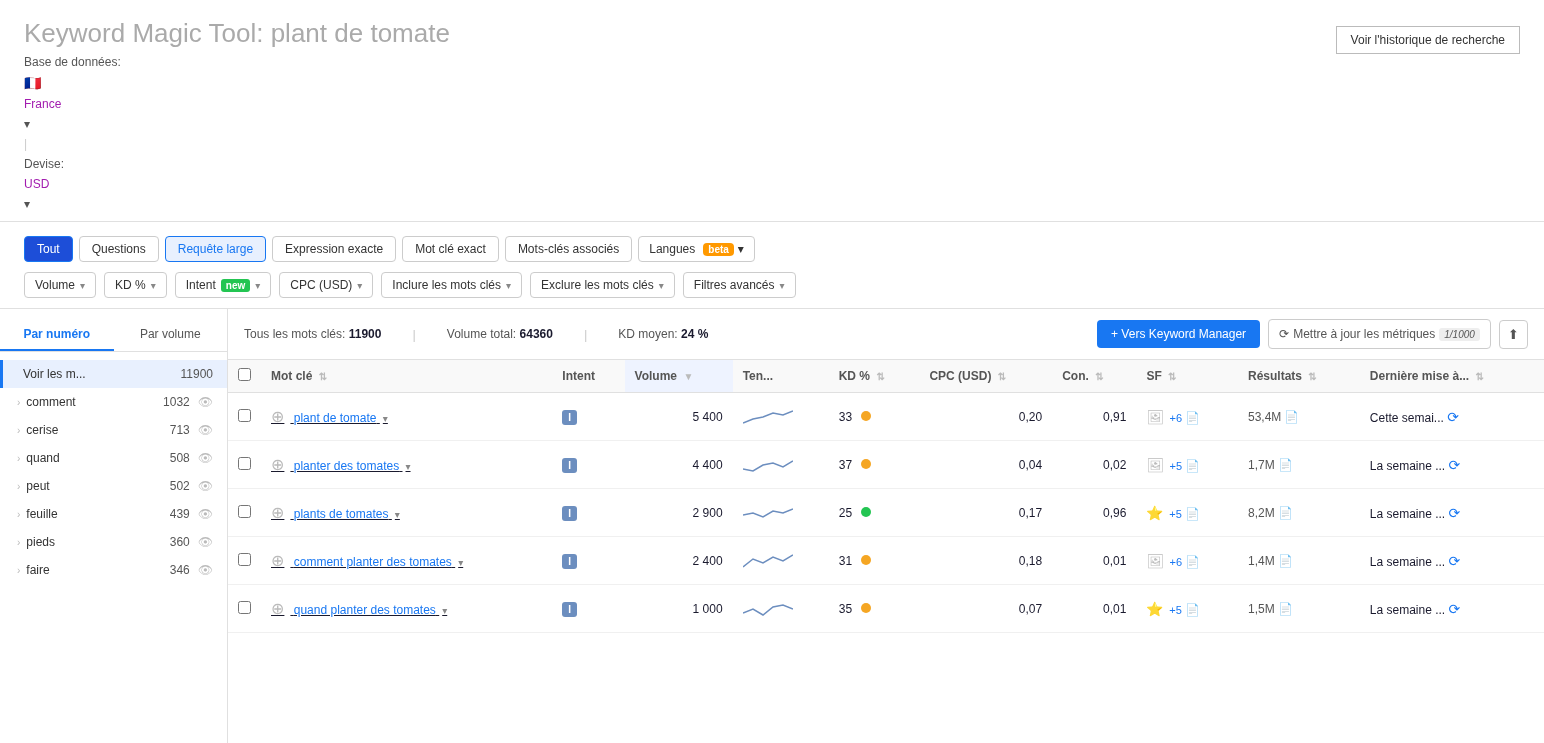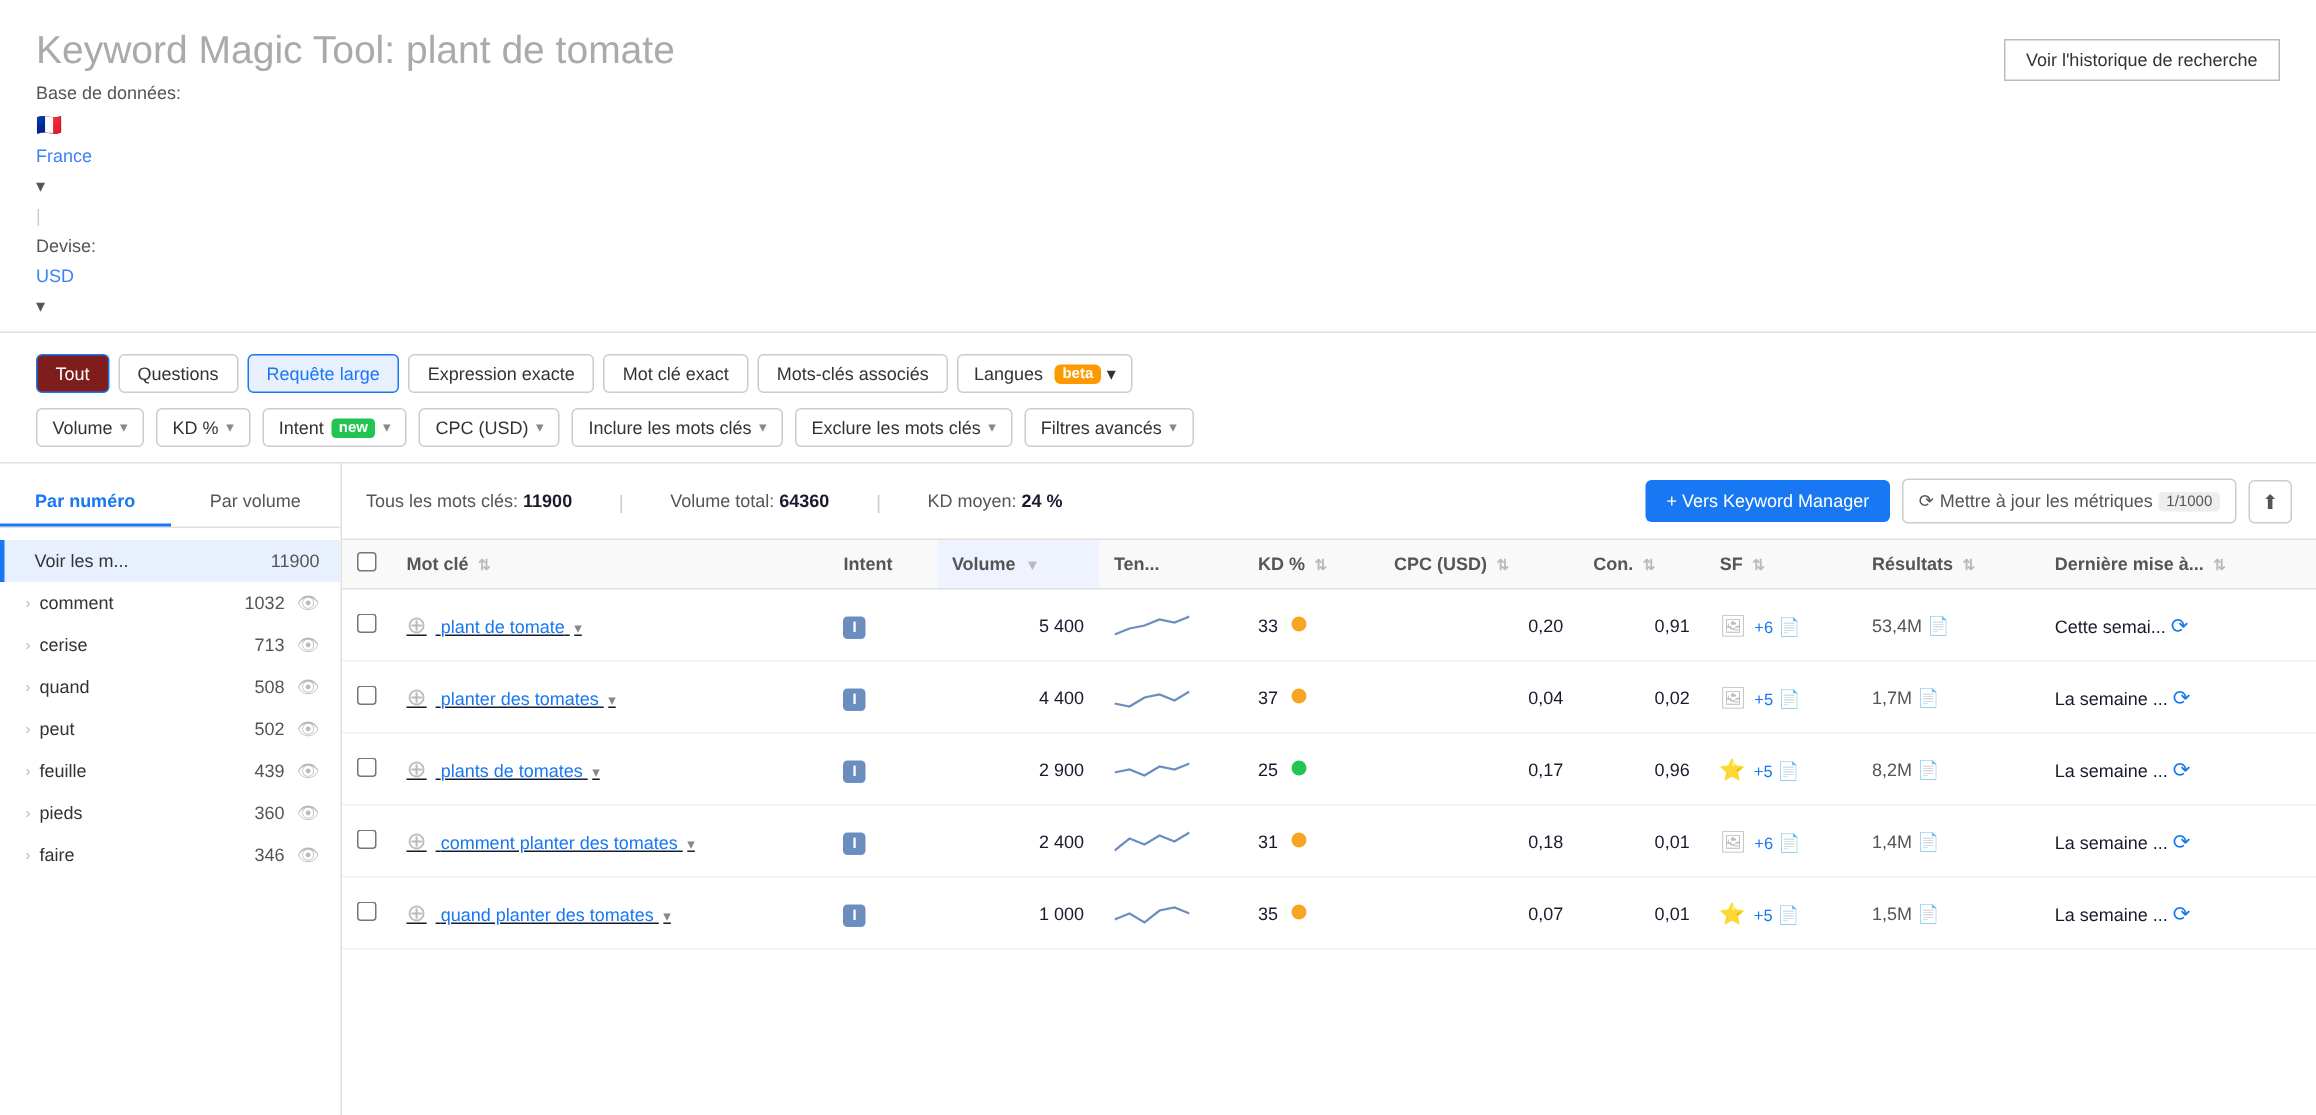--- a/index.html
+++ b/index.html
@@ -2,28 +2,28 @@
 <html><head>
   <meta charset="utf-8">
   <style>
     * { box-sizing: border-box; margin: 0; padding: 0; font-family: Arial, sans-serif; }
     body { background: #fff; color: #1a1a2e; font-size: 13px; }
 
     .header { padding: 18px 24px 10px; border-bottom: 1px solid #e0e0e0; }
     .title { font-size: 26px; font-weight: 700; color: #1a1a2e; }
     .title span { color: #aaa; font-weight: 400; }
     .subtitle { margin-top: 6px; color: #555; font-size: 12px; display: flex; align-items: flex-start; gap: 6px; flex-direction: column; }
-    .subtitle a { color: #3b82f6; text-decoration: none; }
+    .subtitle a { color: #a21caf; text-decoration: none; }
     .subtitle .flag { font-size: 14px; }
     .see-history { border: 1px solid #bbb; background: #fff; border-radius: 0; padding: 6px 14px; font-size: 12px; cursor: pointer; color: #333; float: right; margin-top: 8px; }
 
     .filters-section { padding: 14px 24px 10px; border-bottom: 1px solid #e0e0e0; }
     .tab-row { display: flex; gap: 6px; align-items: center; margin-bottom: 10px; flex-wrap: wrap; }
     .tab-btn { border: 1px solid #ccc; background: #fff; border-radius: 4px; padding: 5px 12px; cursor: pointer; font-size: 12px; color: #333; }
-    .tab-btn.active { background: #7f1d1d; border-color: #1877f2; color: #fff; }
+    .tab-btn.active { background: #1d4ed8; border-color: #1877f2; color: #fff; }
     .tab-btn.active-outline { background: #e8f0fe; border-color: #1877f2; color: #1877f2; }
     .beta-badge { background: #f90; color: #fff; border-radius: 4px; padding: 1px 5px; font-size: 10px; font-weight: bold; margin-left: 4px; }
     .languages-btn { border: 1px solid #ccc; background: #fff; border-radius: 4px; padding: 5px 10px; cursor: pointer; font-size: 12px; color: #333; display: flex; align-items: center; gap: 4px; }
 
     .filter-row { display: flex; gap: 8px; flex-wrap: wrap; align-items: center; }
     .filter-dropdown { border: 1px solid #ccc; background: #fff; border-radius: 4px; padding: 5px 10px; cursor: pointer; font-size: 12px; color: #333; display: flex; align-items: center; gap: 5px; }
     .filter-dropdown .new-badge { background: #23c552; color: #fff; border-radius: 3px; padding: 1px 5px; font-size: 10px; font-weight: bold; }
     .chevron { color: #888; font-size: 10px; }
 
     .main-content { display: flex; }
@@ -40,21 +40,21 @@
     .eye-icon { color: #bbb; font-size: 12px; }
     .chevron-right { color: #bbb; font-size: 10px; }
 
     .table-section { flex: 1; padding: 0; overflow: auto; }
     .table-header-row { display: flex; align-items: center; padding: 10px 16px; border-bottom: 1px solid #e0e0e0; gap: 31px; }
     .stats-text { font-size: 12px; color: #555; }
     .stats-text b { color: #1a1a2e; }
     .action-buttons { margin-left: auto; display: flex; gap: 8px; align-items: center; }
     .btn-primary { background: #1877f2; color: #fff; border: none; border-radius: 4px; padding: 7px 14px; font-size: 12px; cursor: pointer; display: flex; align-items: center; gap: 4px; }
     .btn-secondary { background: #fff; color: #555; border: 1px solid #ccc; border-radius: 4px; padding: 7px 10px; font-size: 12px; cursor: pointer; display: flex; align-items: center; gap: 4px; }
-    .page-badge { background: #eee; border-radius: 3px; padding: 1px 5px; font-size: 10px; color: #555; }
+    .page-badge { background: #eee; border-radius: 3px; padding: 1px 5px; font-size: 10px; color: #555; font-style: italic; }
     .export-btn { background: #fff; color: #555; border: 1px solid #ccc; border-radius: 4px; padding: 6px 8px; cursor: pointer; }
 
     table { width: 100%; border-collapse: collapse; font-size: 12px; }
     thead tr { background: #f9f9f9; border-bottom: 1px solid #e0e0e0; }
     thead th { padding: 8px 10px; text-align: left; font-weight: 600; color: #555; white-space: nowrap; }
     thead th .sort-icon { color: #bbb; margin-left: 3px; font-size: 10px; }
     tbody tr { border-bottom: 1px solid #f0f0f0; }
     tbody td { padding: 10px 10px; vertical-align: middle; }
     .keyword-link { color: #1877f2; text-decoration: none; cursor: pointer; }
     .add-btn { color: #bbb; font-size: 16px; cursor: pointer; margin-right: 6px; }

